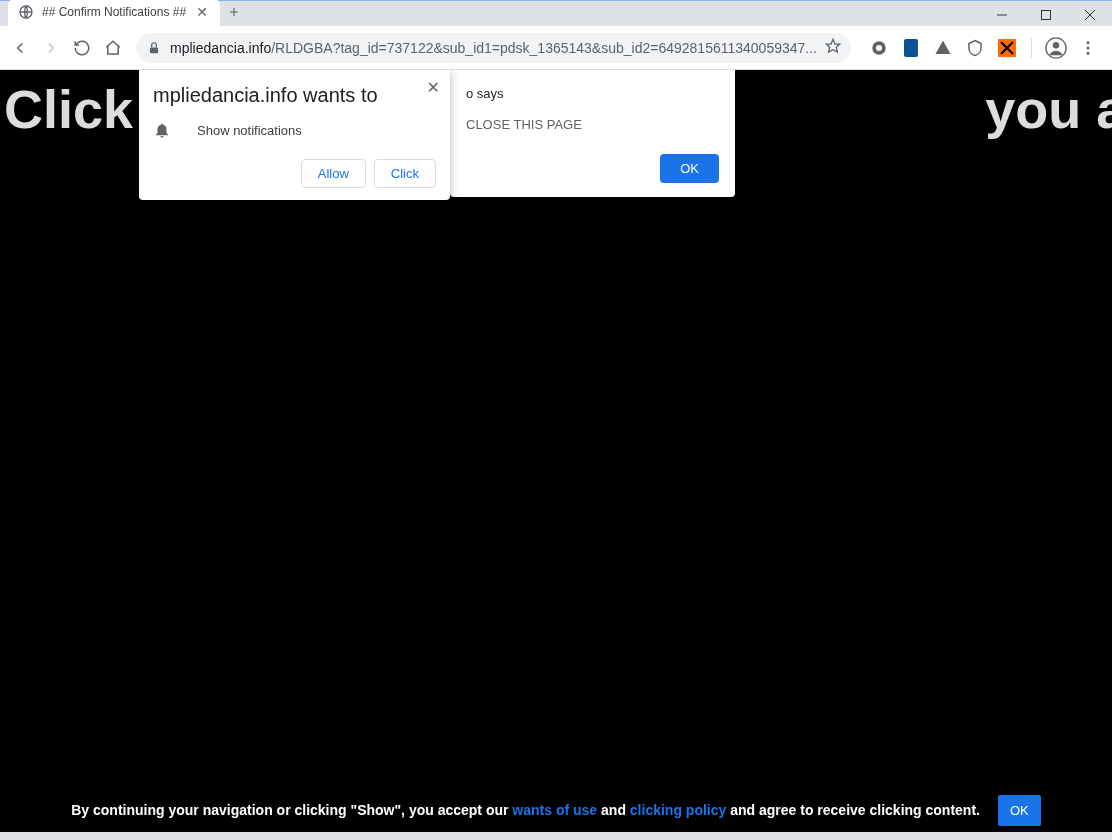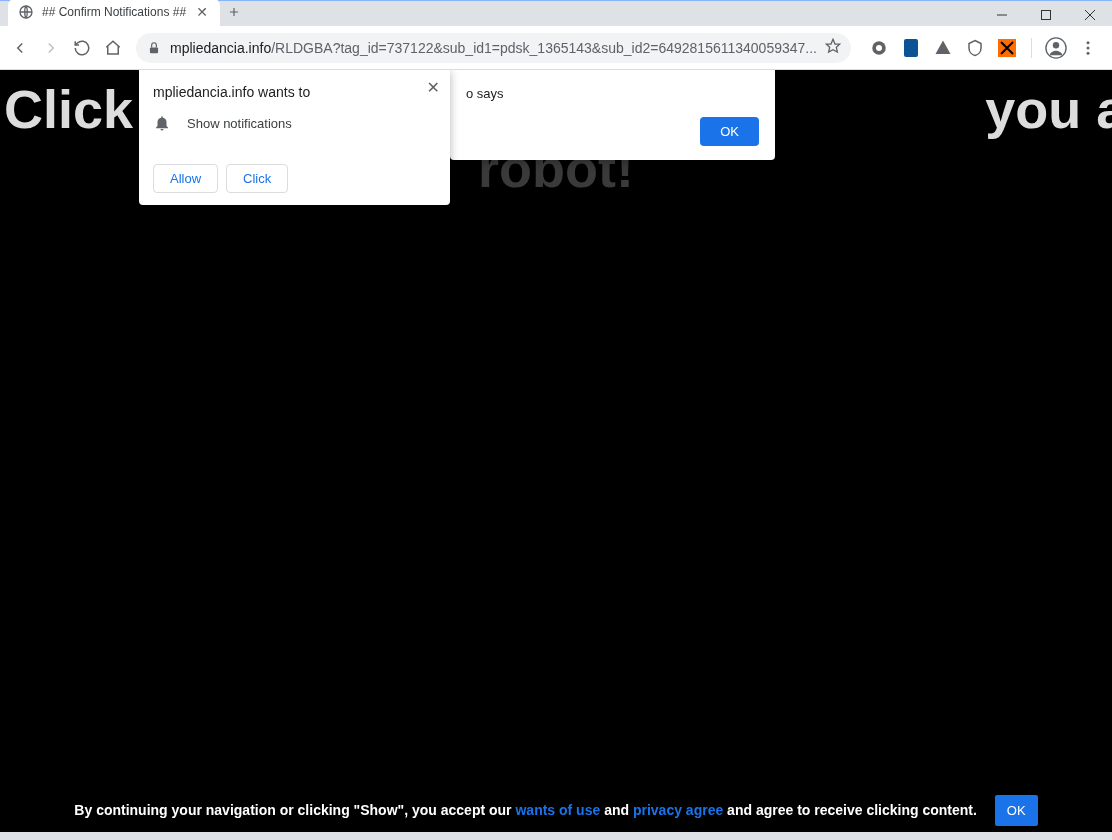--- a/index.html
+++ b/index.html
@@ -30,29 +30,29 @@
   .divider { width: 1px; height: 20px; background: #dadce0; margin: 0 4px; }
 
   
   .page { position: relative; height: calc(840px - 34px - 44px); background: #000; overflow: hidden; }
   .headline { color: #ddd; font-size: 54px; font-weight: bold; text-align: center; padding: 10px 4px 0; line-height: 1.1; white-space: nowrap;}
   .headline-line2 { color:#3a3a3a; font-size:54px; font-weight:bold; text-align:center; line-height:1.1;}
 
   
   .perm-popup { position: absolute; top: 0; left: 139px; width: 311px; background: #fff; border-radius: 0 0 4px 4px; box-shadow: 0 2px 10px rgba(0,0,0,0.3); padding: 14px 14px 12px; z-index: 20; }
   .perm-close { position: absolute; top: 8px; right: 10px; color: #5f6368; cursor: pointer; font-size: 16px; }
-  .perm-title { font-size: 14px; color: #202124; margin-bottom: 14px; }
-  .perm-row { display: flex; align-items: center; gap: 16px; margin-bottom: 32px; }
+  .perm-title { font-size: 20px; color: #202124; margin-bottom: 14px; }
+  .perm-row { display: flex; align-items: center; gap: 26px; margin-bottom: 20px; }
   .bell { width: 18px; height: 18px; color: #5f6368; }
   .perm-row-text { font-size: 13px; color: #3c4043; }
-  .perm-actions { display: flex; justify-content: flex-start; gap: 8px; }
+  .perm-actions { display: flex; justify-content: flex-end; gap: 8px; }
   .perm-btn { border: 1px solid #dadce0; background: #fff; color: #1a73e8; padding: 6px 16px; border-radius: 4px; font-size: 13px; cursor: pointer; }
 
   
-  .alert-popup { position: absolute; top: 0; left: 450px; width: 325px; background: #fff; border-radius: 0 0 4px 4px; box-shadow: 0 2px 10px rgba(0,0,0,0.3); padding: 16px 16px 14px; z-index: 15; }
+  .alert-popup { position: absolute; top: 0; left: 450px; width: 285px; background: #fff; border-radius: 0 0 4px 4px; box-shadow: 0 2px 10px rgba(0,0,0,0.3); padding: 16px 16px 14px; z-index: 15; }
   .alert-origin { font-size: 13px; color: #202124; margin-bottom: 16px; }
   .alert-msg { font-size: 13px; color: #5f6368; margin-bottom: 22px; }
   .alert-actions { display: flex; justify-content: flex-end; }
   .alert-ok { background: #1a73e8; color: #fff; border: none; padding: 7px 20px; border-radius: 4px; font-size: 13px; cursor: pointer; }
 
   
   .footer { position: absolute; bottom: 6px; left: 0; right: 0; display: flex; align-items: center; justify-content: center; gap: 18px; padding: 0 20px; }
   .footer-text { color: #fff; font-size: 14px; font-weight: bold; text-align: center; line-height: 1.5; }
   .footer-text a { color: #1a73e8; text-decoration: none; }
   .footer-ok { background: #1a73e8; color: #fff; border: none; padding: 8px 12px; font-size: 13px; cursor: pointer; border-radius: 2px; }
@@ -199,24 +199,25 @@
       <span class="perm-row-text">Show notifications</span>
     </div>
     <div class="perm-actions">
       <button class="perm-btn">Allow</button>
       <button class="perm-btn">Click</button>
     </div>
   </div>
 
   <div class="alert-popup">
     <div class="alert-origin">o says</div>
+    <div class="alert-msg">CLOSE THIS PAGE</div>
     <div class="alert-actions">
       <button class="alert-ok">OK</button>
     </div>
   </div>
 
   <div class="footer">
     <div class="footer-text">
-      <span>By continuing your navigation or clicking "Show", you accept our </span><a href="#">wants of use</a><span> and </span><a href="#">privacy agree</a><span> and agree to receive clicking content.</span>
+      <span>By continuing your navigation or clicking "Show", you accept our </span><a href="#">wants of use</a><span> and </span><a href="#">clicking policy</a><span> and agree to receive clicking content.</span>
     </div>
     <button class="footer-ok">OK</button>
   </div>
 </div>
 
 </body></html>

